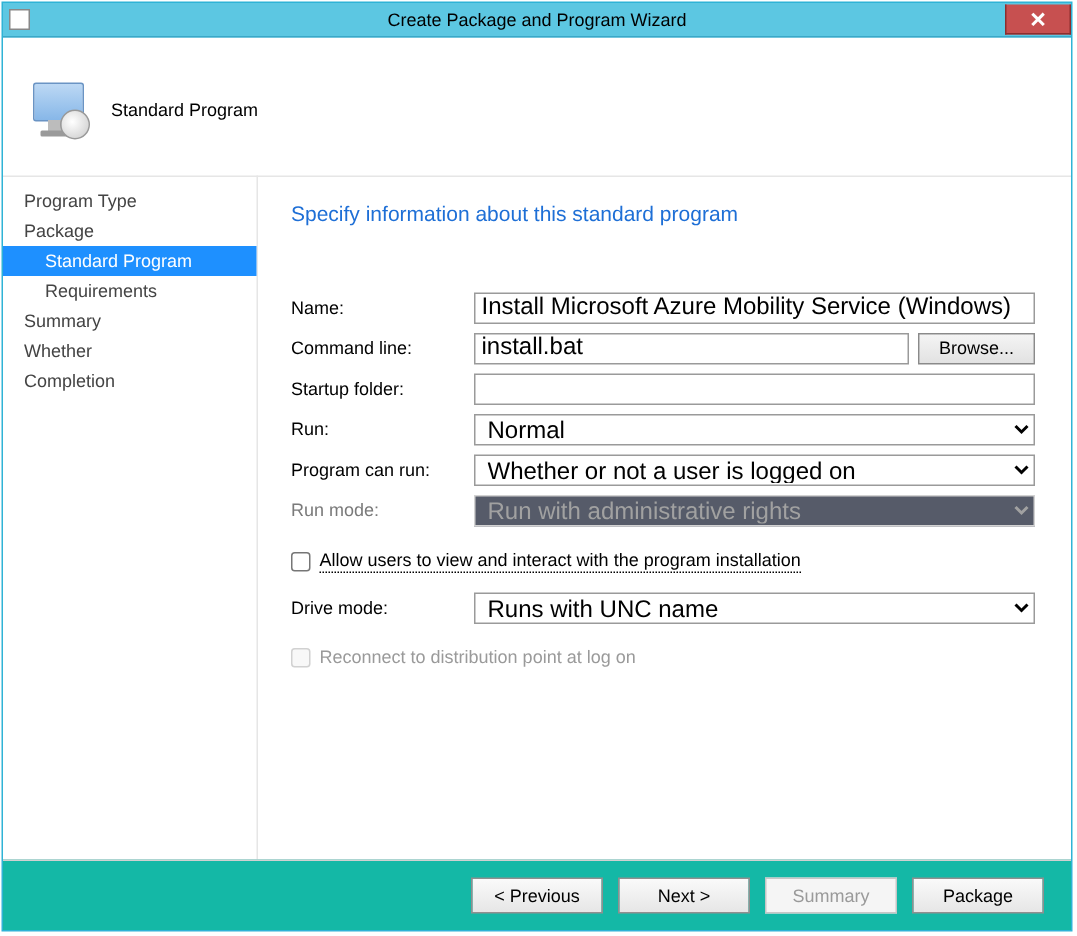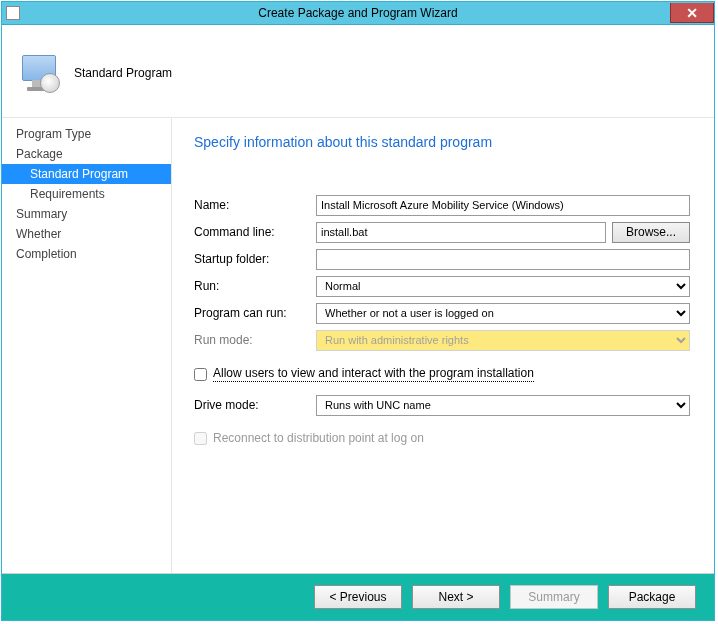--- a/index.html
+++ b/index.html
@@ -167,33 +167,33 @@
     color: #000;
   }
   .form-row .lbl.disabled {
     color: #7a7a7a;
   }
   .form-row input[type=text], .form-row select {
     height: 21px;
     box-sizing: border-box;
     border: 1px solid #9a9a9a;
     font-family: inherit;
-    font-size: 11px;
+    font-size: 16px;
     padding: 1px 4px;
     background: #fff;
   }
   .form-row input[type=text] {
     flex: 1;
   }
   .form-row select {
     flex: 1;
   }
   .form-row select:disabled, .form-row input:disabled {
     color: #7a7a7a;
-    background: #fde047;
+    background: #0f172a;
     border-color: #c0c0c0;
   }
   .form-row .btn {
     margin-left: 6px;
     width: 78px;
     height: 21px;
     background: linear-gradient(#f4f4f4, #e2e2e2);
     border: 1px solid #8a8a8a;
     font-family: inherit;
     font-size: 12px;

